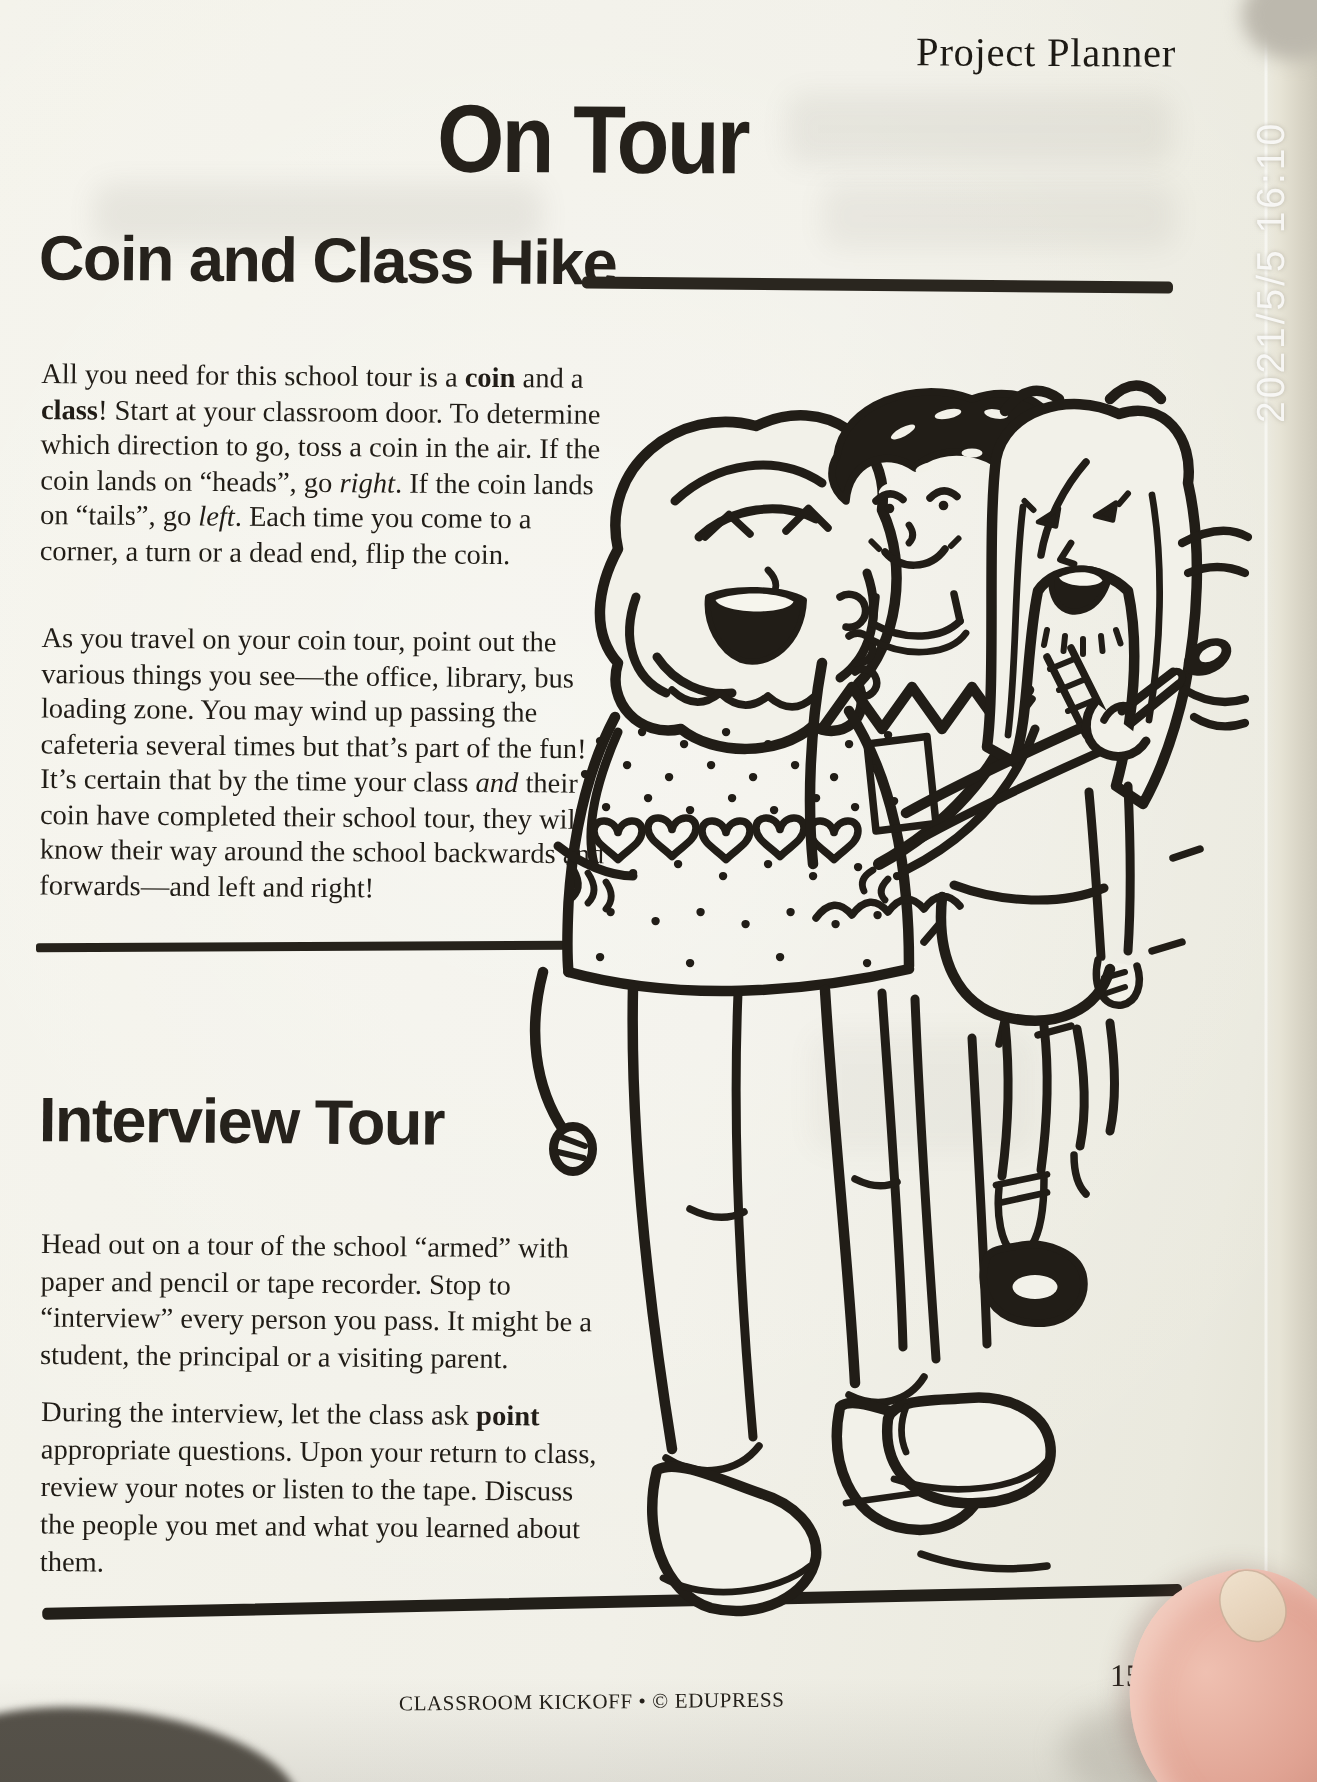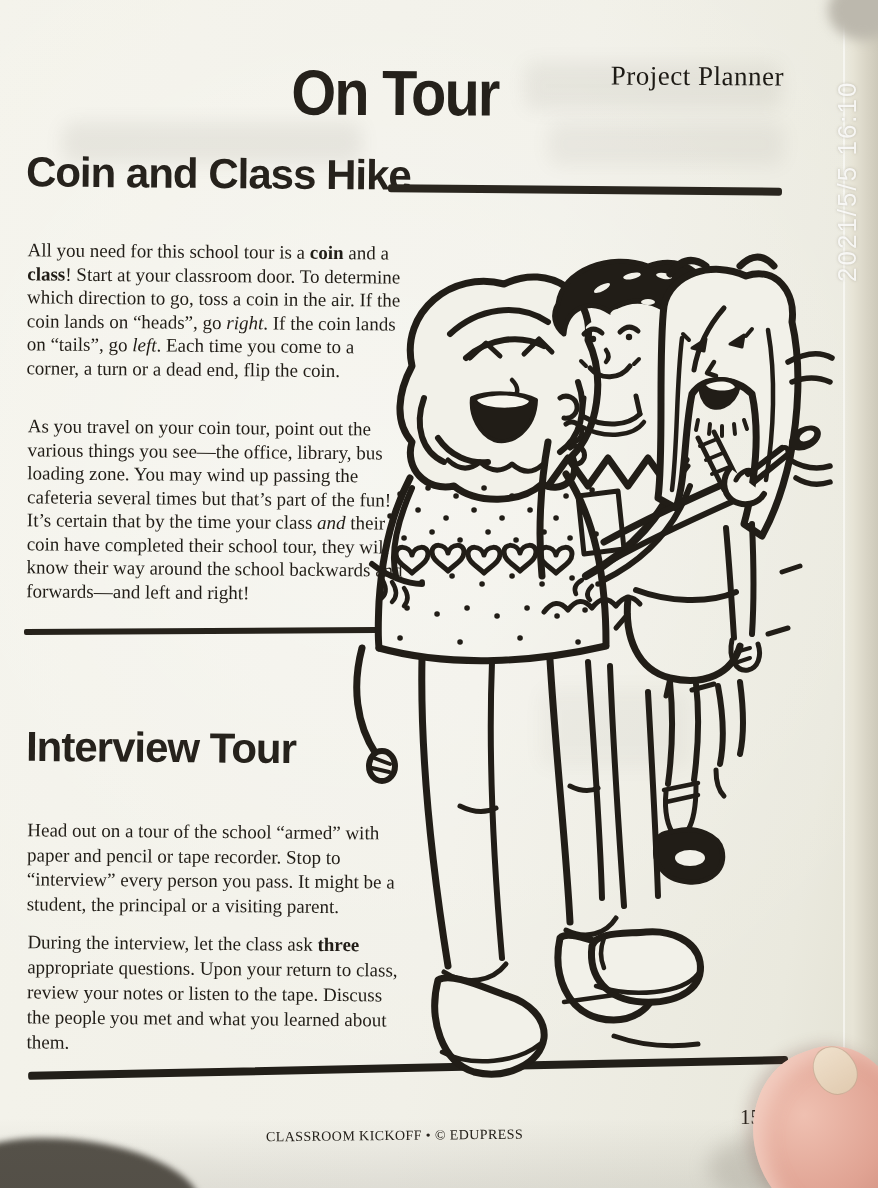--- a/index.html
+++ b/index.html
@@ -25,21 +25,21 @@
 
   
   .ghost{position:absolute;background:#6f6a5e;border-radius:12px;filter:blur(9px);}
   .g1{left:62px;top:122px;width:300px;height:42px;opacity:.10;}
   .g2a{left:524px;top:62px;width:258px;height:48px;opacity:.09;}
   .g2b{left:548px;top:122px;width:236px;height:44px;opacity:.08;}
   .g3{left:540px;top:688px;width:150px;height:80px;opacity:.05;}
 
   .header-right{
     position:absolute;top:20px;left:606px;width:178px;text-align:right;
-    font-size:27px;letter-spacing:.5px;color:#1d1a15;transform:rotate(.3deg);margin-top:41px;
+    font-size:27px;letter-spacing:.5px;color:#1d1a15;transform:rotate(.3deg);
   }
   .timestamp{
     position:absolute;left:832px;top:282px;width:260px;
     transform:rotate(-90deg);transform-origin:0 0;
     font-family:"Liberation Sans",sans-serif;font-size:26px;letter-spacing:2px;
     color:rgba(255,255,255,.82);text-shadow:0 0 3px rgba(160,155,140,.6);white-space:nowrap;
   }
   .title{
     position:absolute;left:0;top:56px;width:790px;text-align:center;
     font-family:"Liberation Sans",sans-serif;font-weight:bold;font-size:64px;
@@ -100,21 +100,21 @@
   <div class="h1-rule"></div>
 
   <p class="para p1"><span>All you need for this school tour is a </span><b>coin</b><span> and a </span><b>class</b><span>! Start at your classroom door. To determine which direction to go, toss a coin in the air. If the coin lands on “heads”, go </span><i>right</i><span>. If the coin lands on “tails”, go </span><i>left</i><span>. Each time you come to a corner, a turn or a dead end, flip the coin.</span></p>
   <p class="para p2"><span>As you travel on your coin tour, point out the various things you see—the office, library, bus loading zone. You may wind up passing the cafeteria several times but that’s part of the fun! It’s certain that by the time your class </span><i>and</i><span> their coin have completed their school tour, they will know their way around the school backwards and forwards—and left and right!</span></p>
 
   <div class="divider"></div>
 
   <div class="sec-head h2">Interview Tour</div>
 
   <p class="para p3"><span>Head out on a tour of the school “armed” with paper and pencil or tape recorder. Stop to “interview” every person you pass. It might be a student, the principal or a visiting parent.</span></p>
-  <p class="para p4"><span>During the interview, let the class ask </span><b>three</b><span> appropriate questions. Upon your return to class, review your notes or listen to the tape. Discuss the people you met and what you learned about them.</span></p>
+  <p class="para p4"><span>During the interview, let the class ask </span><b>point</b><span> appropriate questions. Upon your return to class, review your notes or listen to the tape. Discuss the people you met and what you learned about them.</span></p>
 
   <div class="bottom-rule"></div>
   <div class="footer">CLASSROOM KICKOFF • © EDUPRESS</div>
   <div class="pagenum">159</div>
 
   <svg class="illus" viewBox="0 0 486 842">
     <g stroke="#211d17" stroke-width="6" fill="none" stroke-linecap="round" stroke-linejoin="round">
 
       <path fill="#f2f1e9" stroke-width="7" d="M60,120 C48,66 100,24 152,38 C198,16 242,48 236,94 C254,132 246,184 220,210 C230,234 208,248 190,238 C168,258 124,258 102,240 C74,246 52,222 60,196 C42,176 46,146 60,120 Z"></path>
       <path d="M98,88 C126,62 166,56 196,76"></path>

